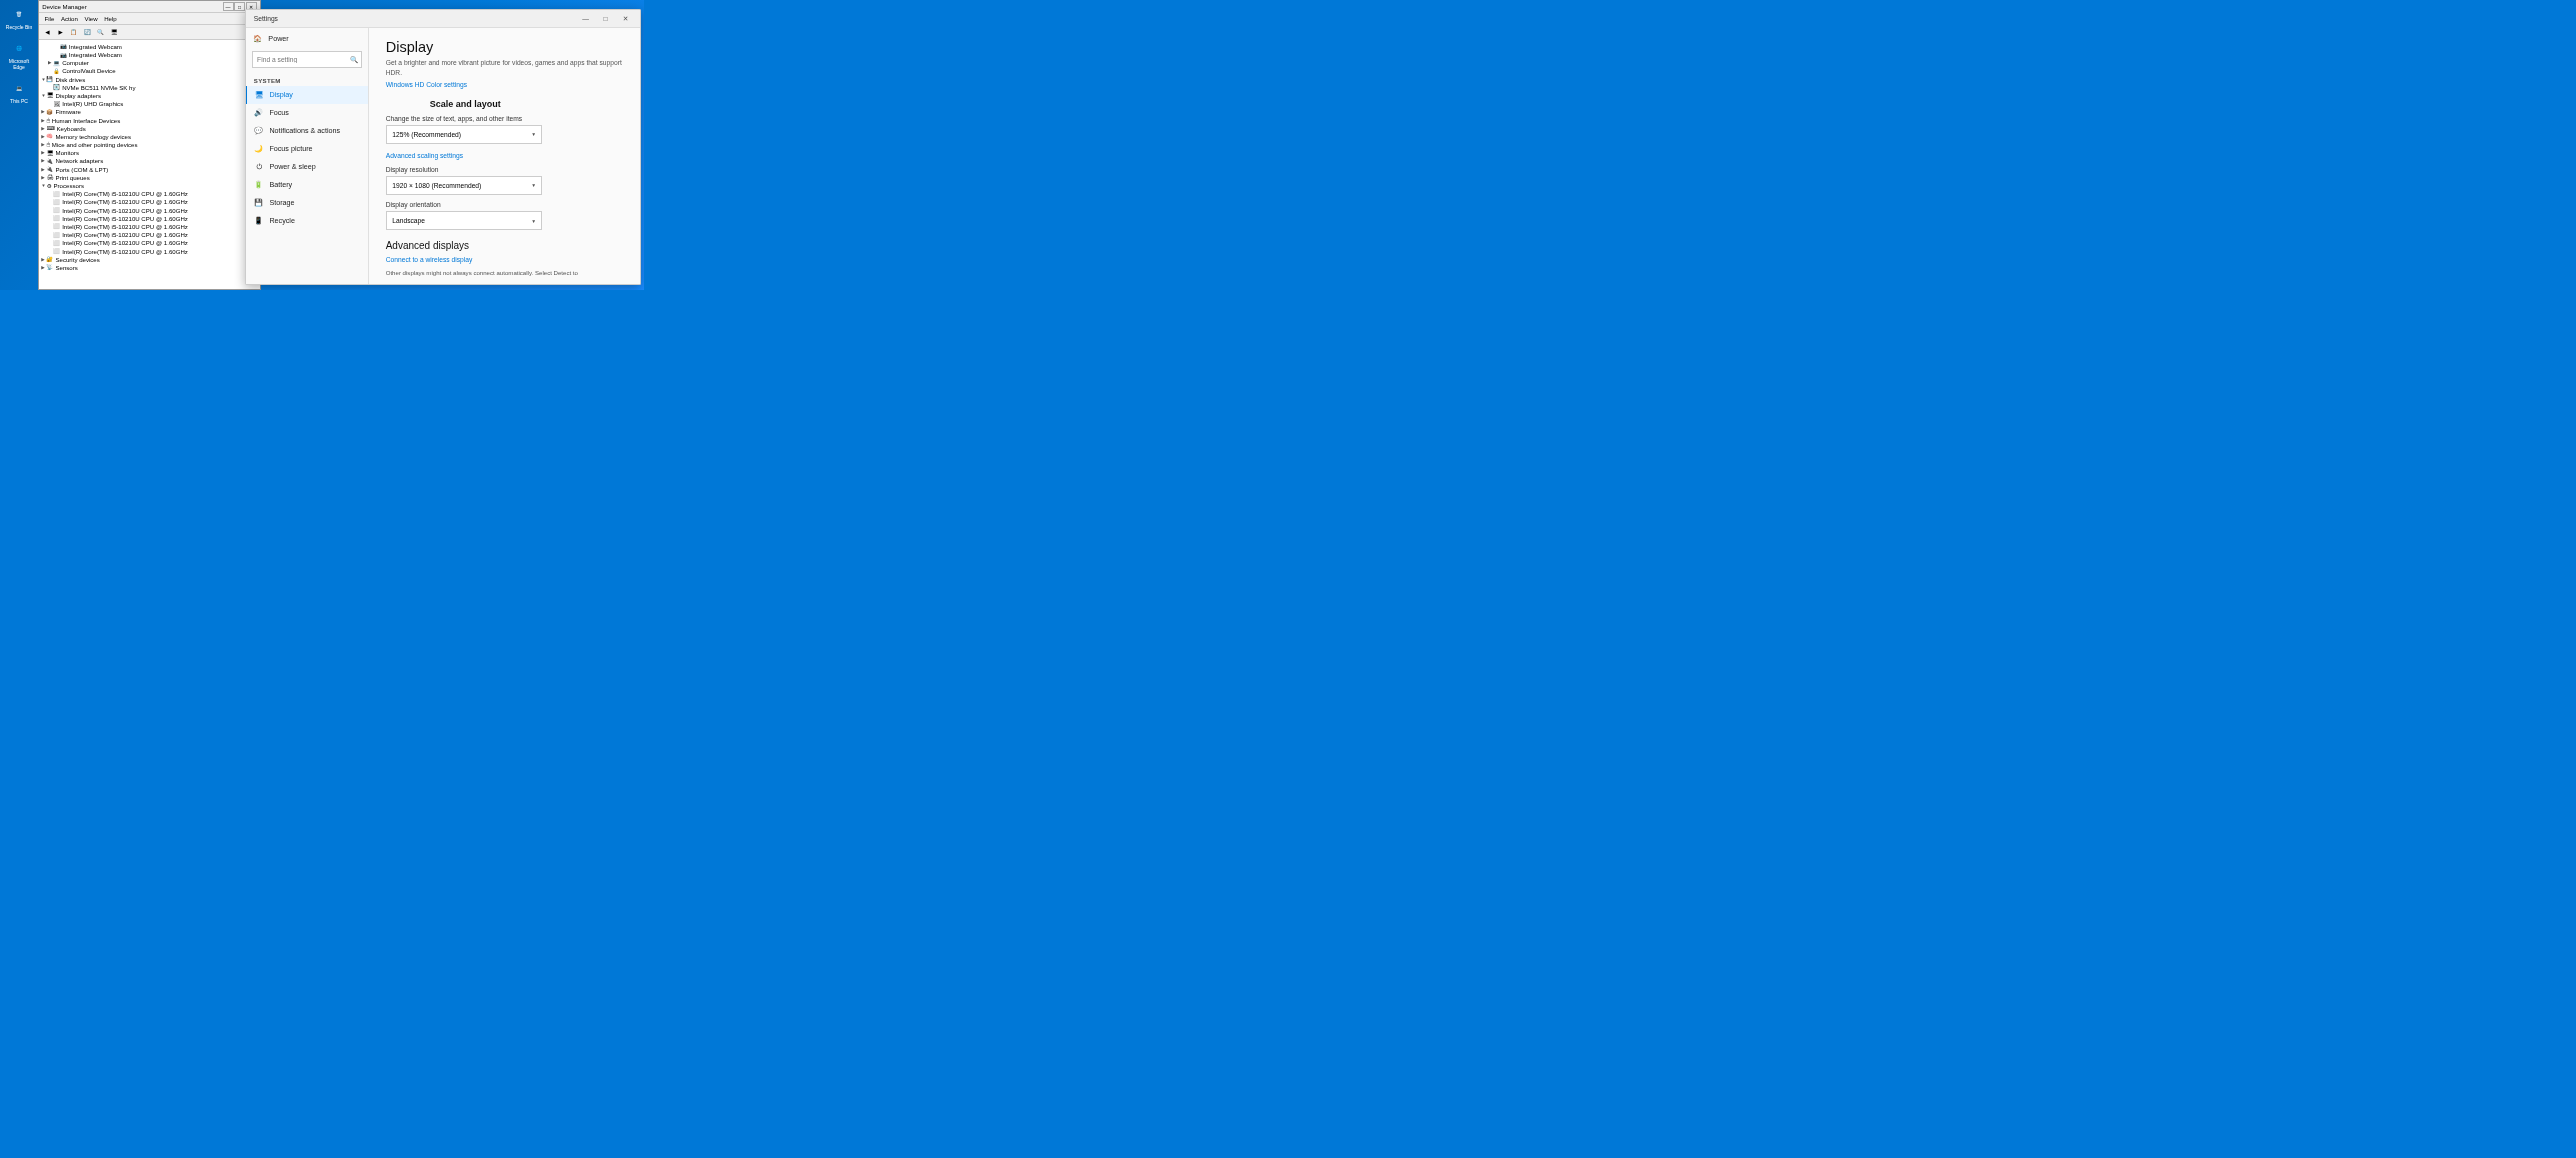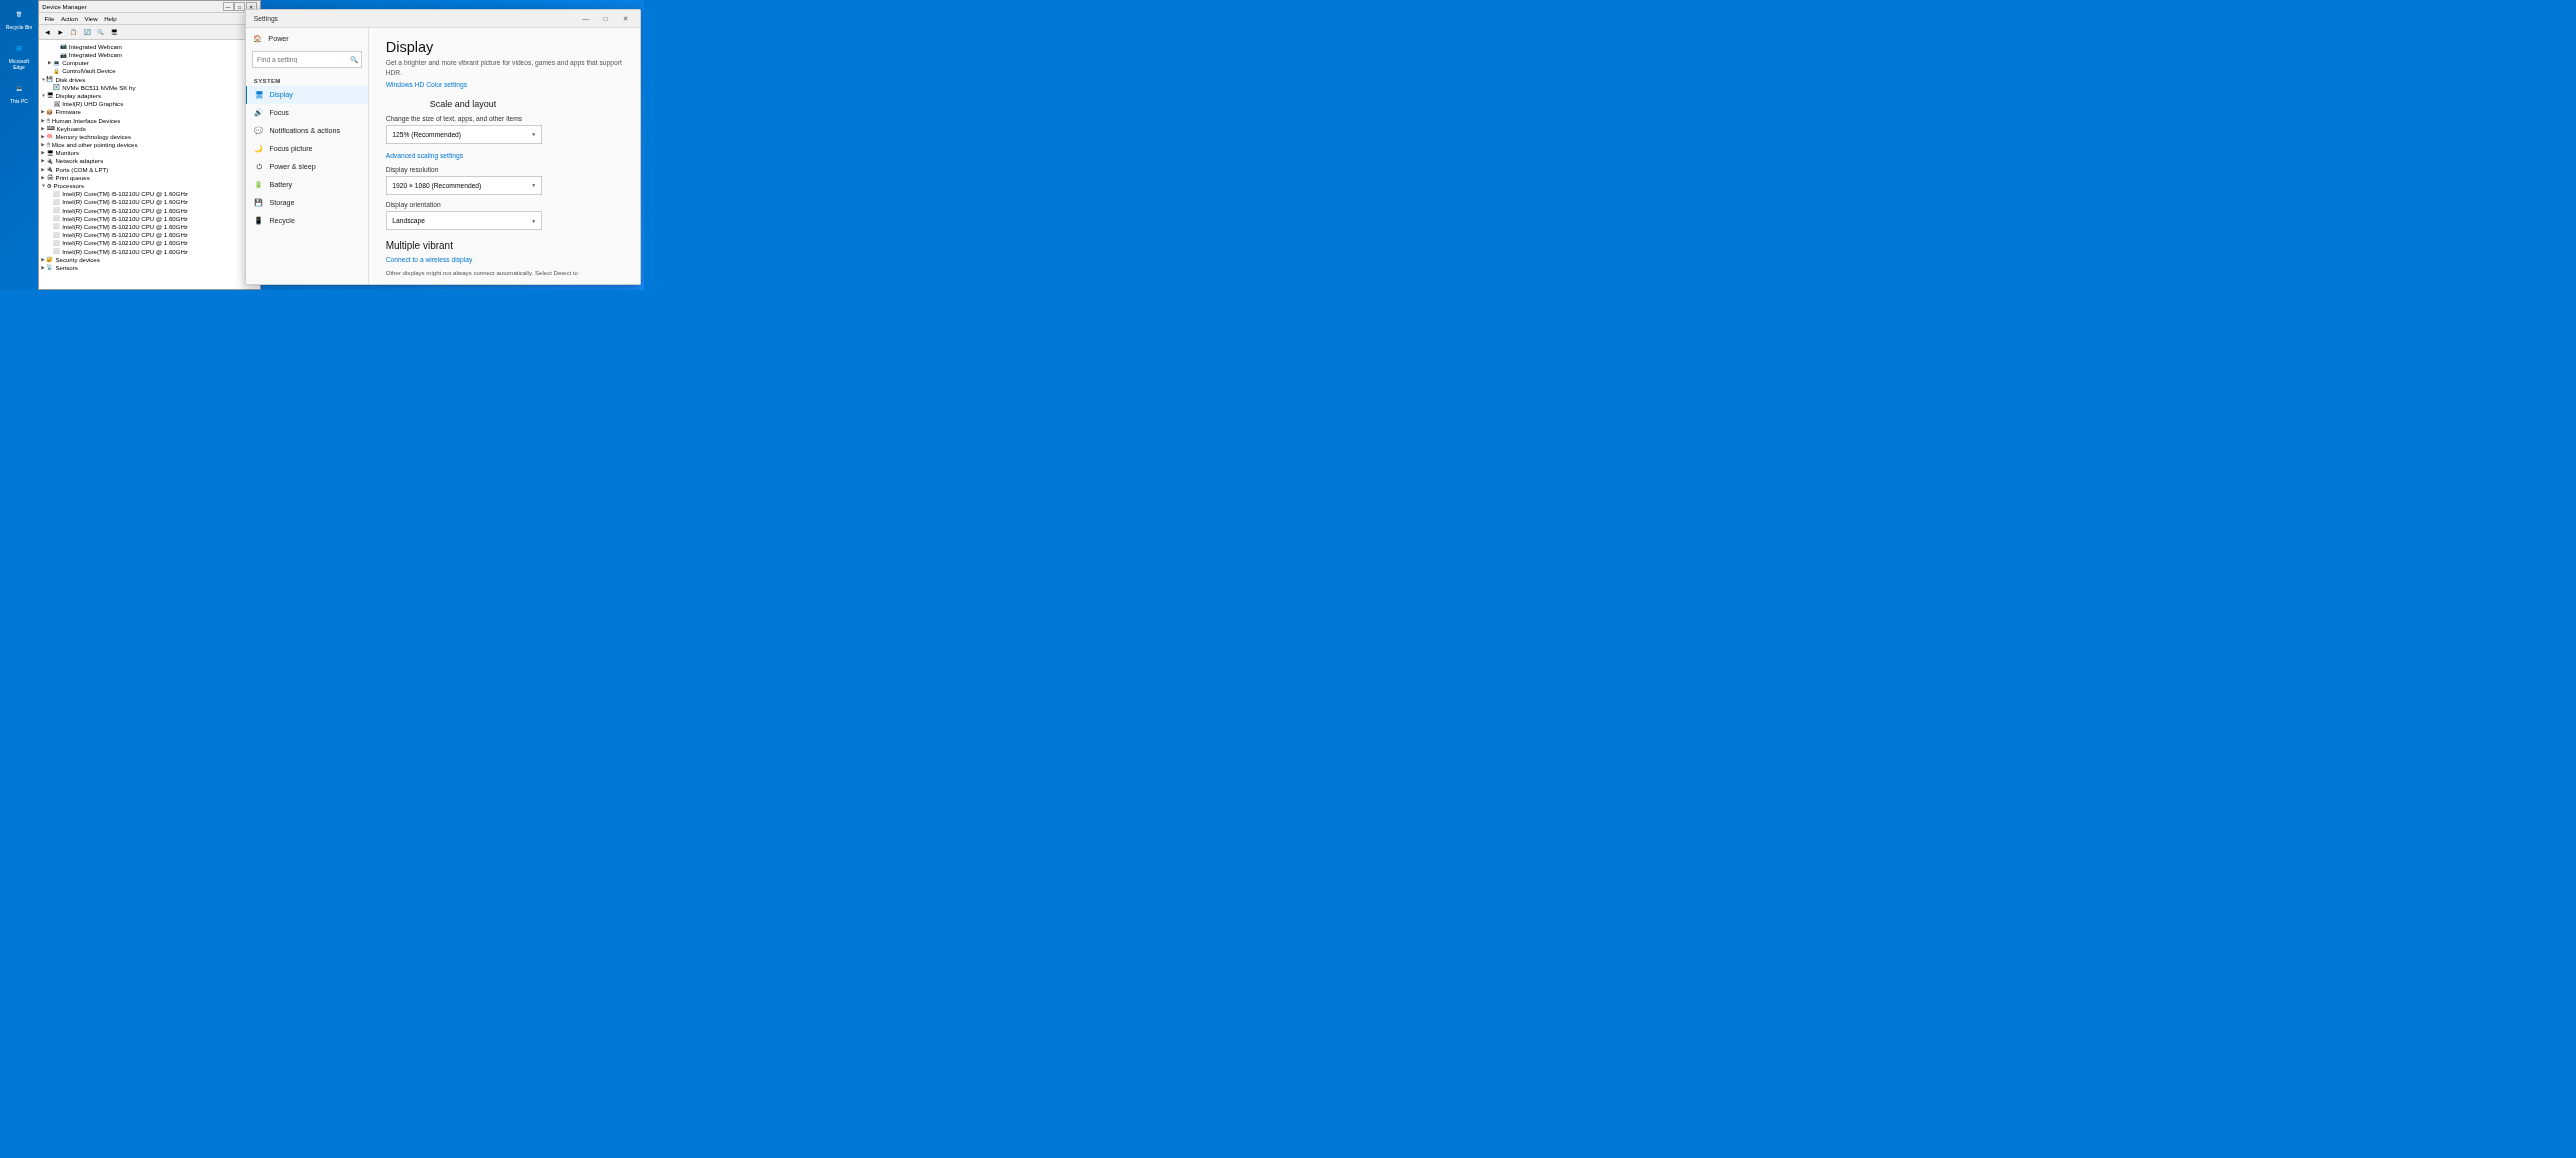--- a/index.html
+++ b/index.html
@@ -309,21 +309,21 @@
 
     .link-blue {
       color: #0078d7;
       font-size: 6.7px;
       cursor: pointer;
       text-decoration: none;
     }
 
     .section-heading {
       font-size: 9px;
-      font-weight: 400;
+      font-weight: 700;
       color: #111;
       margin: 10px 0 5.6px;
       padding-left: 44px;
     }
 
     .setting-row {
       margin-bottom: 6.7px;
     }
 
     .setting-label {
@@ -643,21 +643,21 @@
         </div>
 
         <div class="setting-row">
           <div class="setting-label">Display orientation</div>
           <div class="dropdown">
             <span>Landscape</span>
             <span class="chevron">▾</span>
           </div>
         </div>
 
-        <h2 class="multiple-displays-heading">Multiple vibrant</h2>
+        <h2 class="multiple-displays-heading">Advanced displays</h2>
 
         <a class="link-blue bottom-link">Connect to a wireless display</a>
 
         <p style="font-size:6.1px; color:#555; margin-top:4.5px;">Other displays might not always connect automatically. Select Detect to</p>
       </div>
     </div>
   </div>
 
 </div>
 

